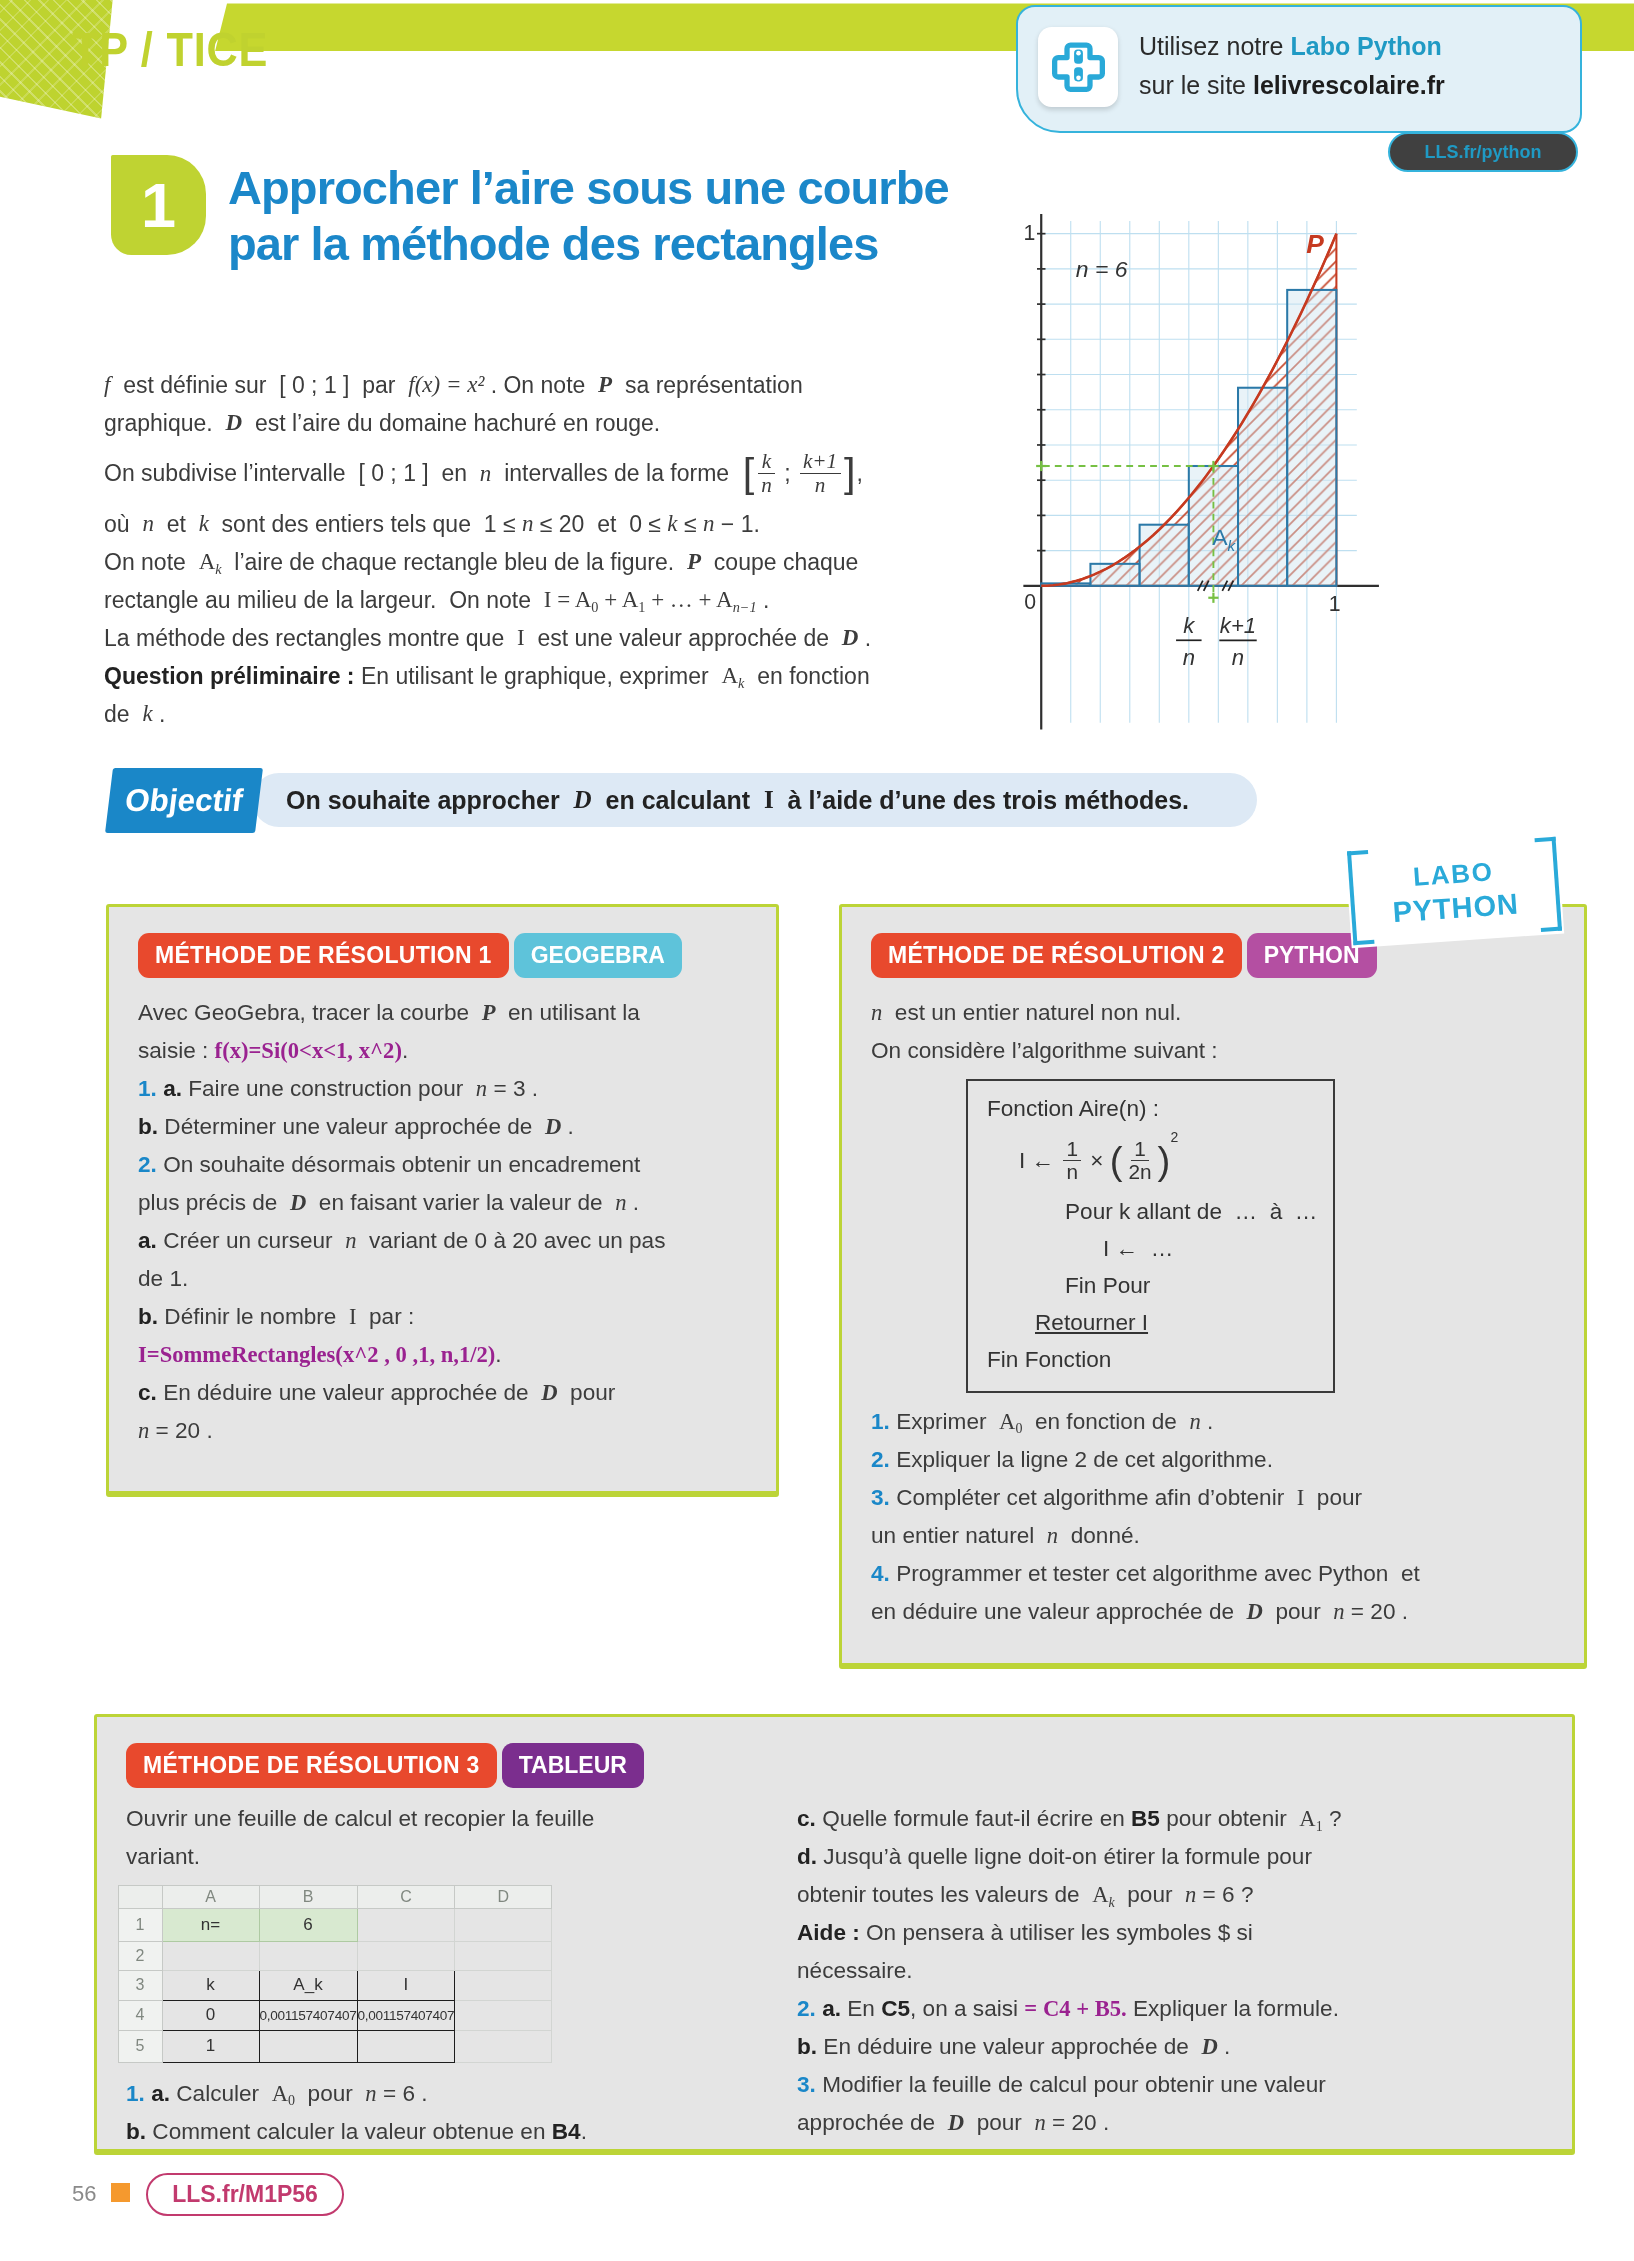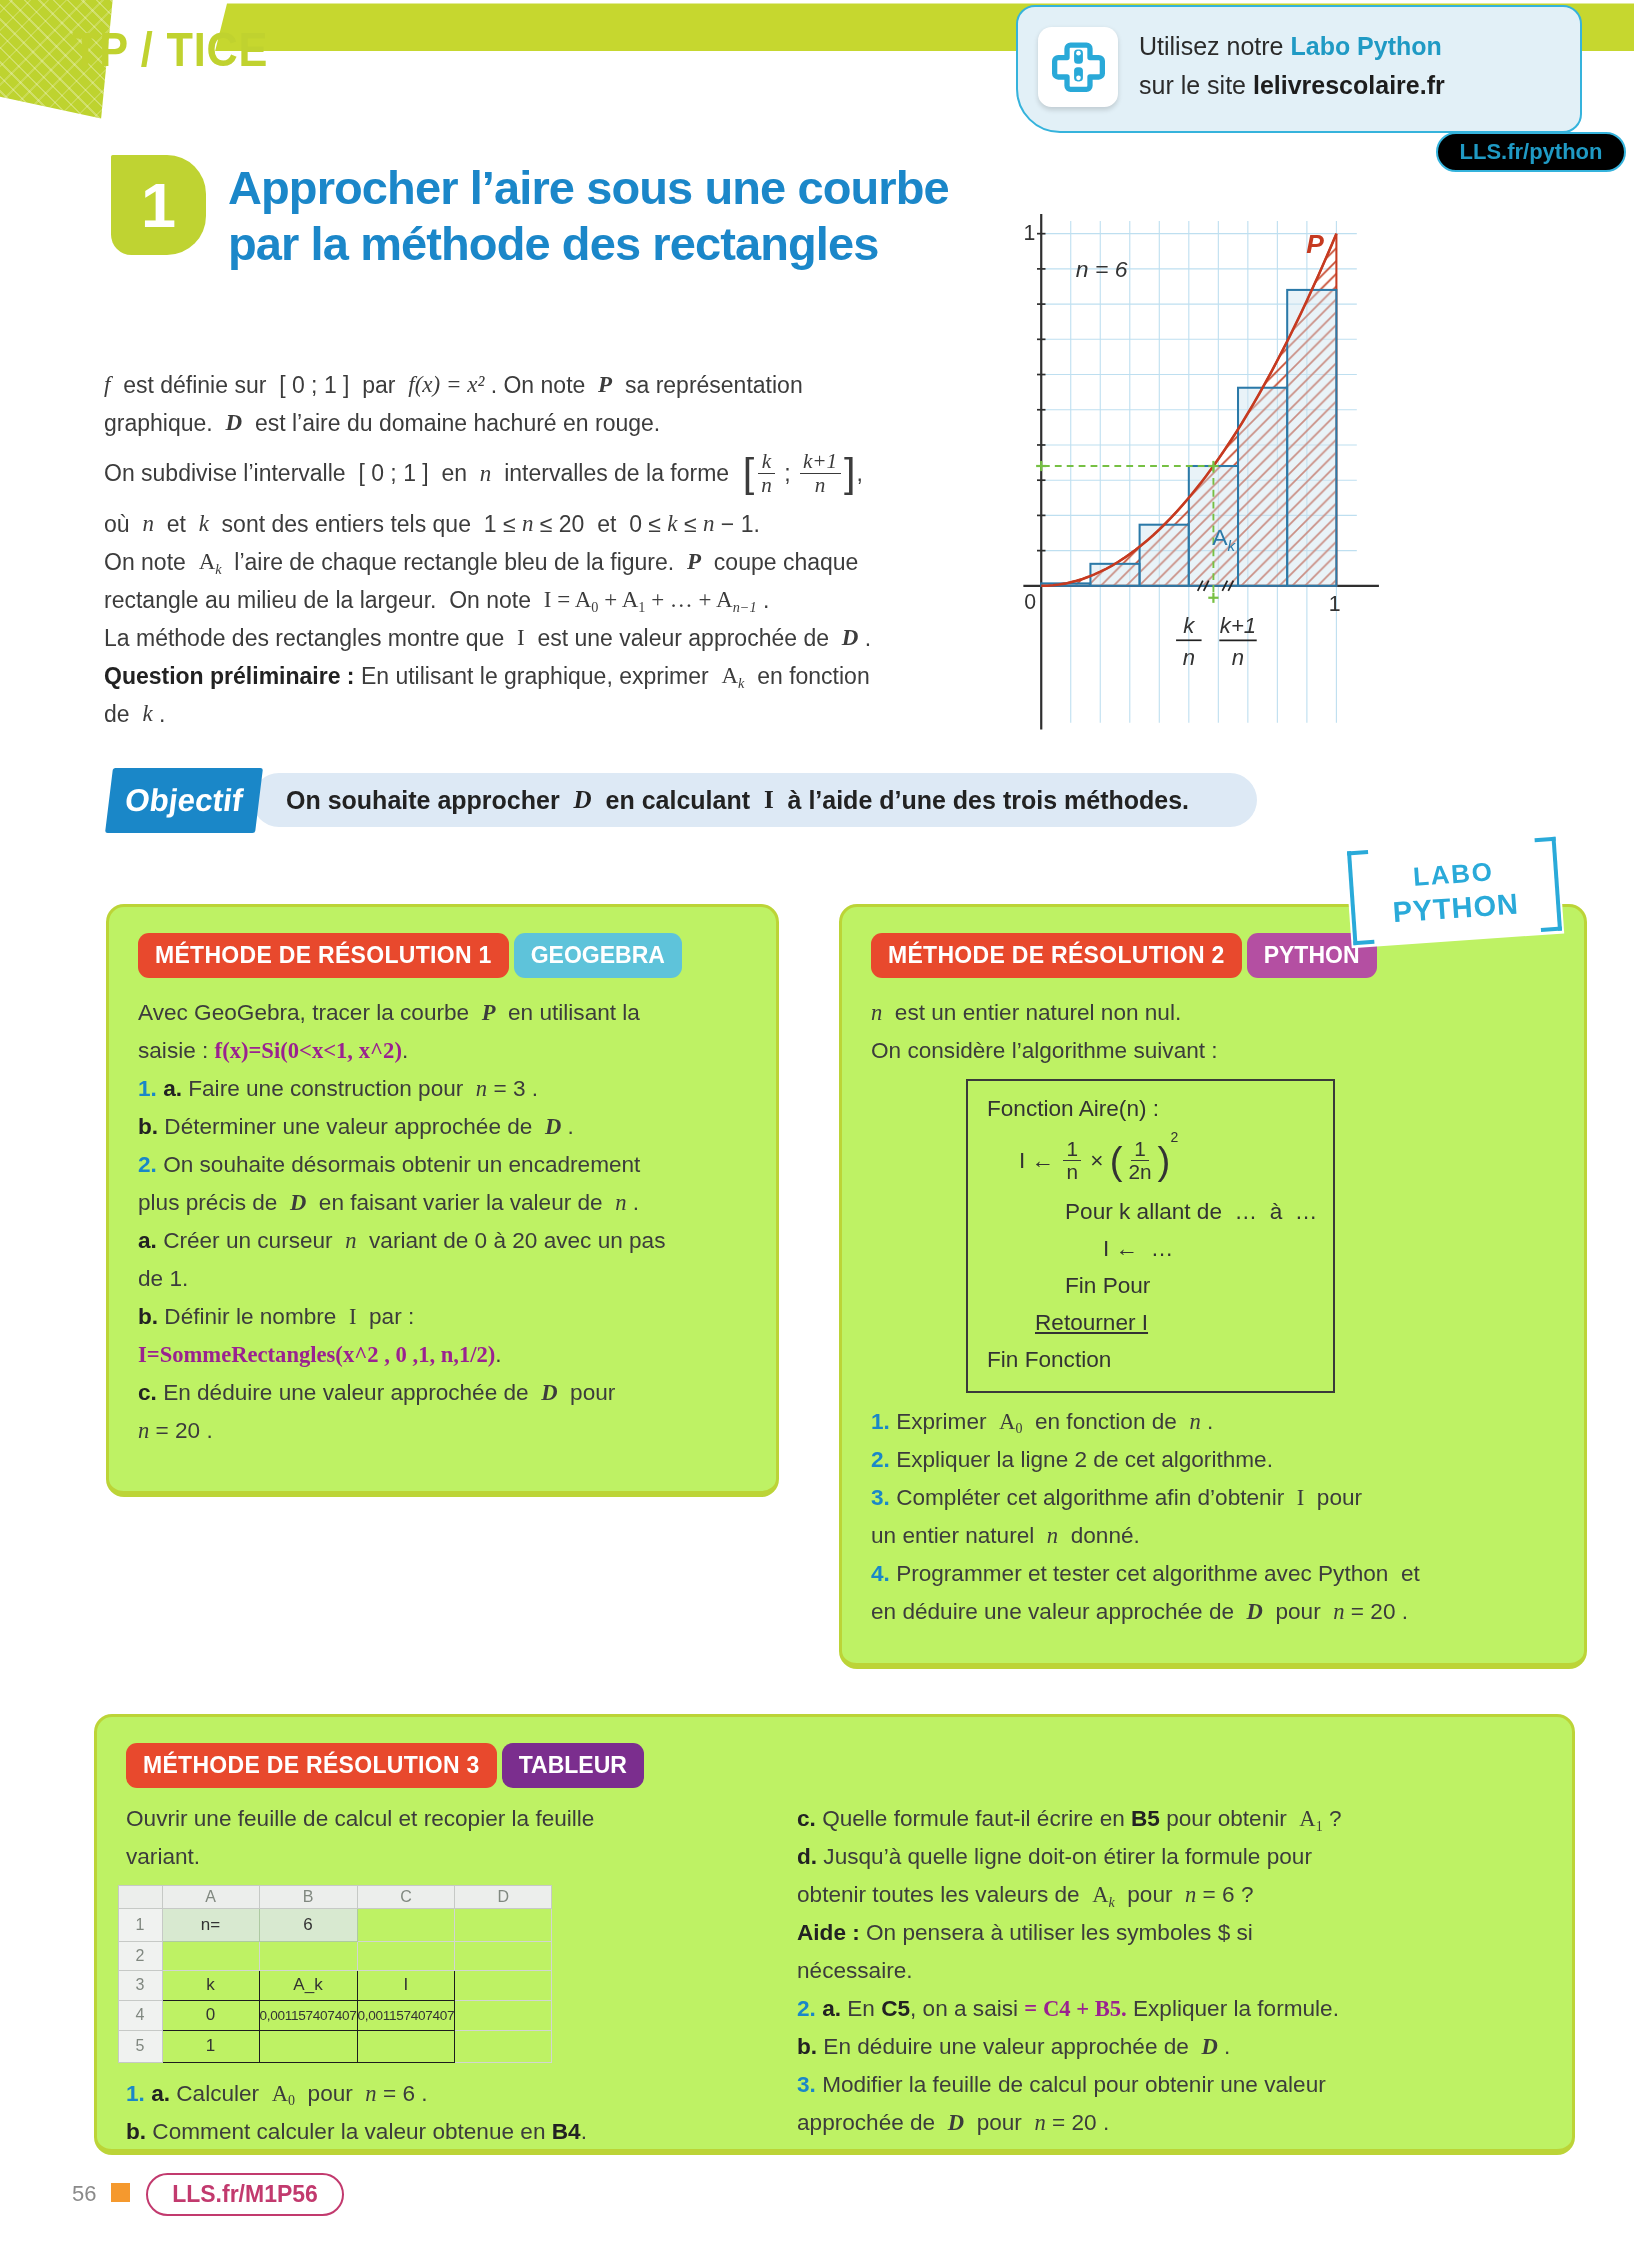--- a/index.html
+++ b/index.html
@@ -18,23 +18,23 @@
     letter-spacing:0.9px;transform:scaleX(.9);transform-origin:left top;}
 
   
   .labo-card{left:1016px;top:5.1px;width:562px;height:124px;background:#e2f0f7;
     border:2.6px solid #35b3dc;border-radius:19px 19px 19px 44px;z-index:5;}
   .labo-icon-tile{left:20.4px;top:20.4px;width:80px;height:80px;background:#fff;border-radius:13.6px;
     box-shadow:0 2.6px 5.1px rgba(0,0,0,.15);display:flex;align-items:center;justify-content:center;}
   .labo-text{left:121px;top:20.4px;width:426px;font-size:25px;line-height:39px;color:#2b2b2b;}
   .labo-hl{color:#1f9ac4;font-weight:bold;}
   .labo-b{font-weight:bold;color:#1d1d1d;}
-  .lls-pill{left:1436px;top:132px;width:186px;height:36px;background:#000000;border:2.6px solid #35b3dc;
+  .lls-pill{left:1388px;top:132px;width:186px;height:36px;background:#404040;border:2.6px solid #35b3dc;
     border-radius:20.4px;display:flex;align-items:center;justify-content:center;
-    font-weight:bold;font-size:22px;color:#1f9ac4;z-index:6;}
+    font-weight:bold;font-size:18px;color:#1f9ac4;z-index:6;}
 
   
   .num-badge{left:111px;top:155px;width:95px;height:100px;background:#bfd332;
     border-radius:1.7px 39px 39px 20.4px;display:flex;align-items:center;justify-content:center;
     color:#fff;font-size:63px;font-weight:bold;}
   .page-title{left:228px;top:160px;font-size:47px;font-weight:bold;color:#1b87c9;
     line-height:56px;letter-spacing:-0.9px;}
 
   
   .tline{white-space:pre;display:flex;align-items:center;height:38px;}
@@ -58,21 +58,21 @@
   .intro .tline:nth-child(3){height:63px;}
 
   
   .obj-pill{left:252px;top:773px;width:971px;height:54px;background:#dde9f5;border-radius:31px;
     display:flex;align-items:center;padding-left:34px;font-size:25px;font-weight:bold;color:#222;}
   .obj-tab{left:109px;top:768px;width:150px;height:65px;background:#1a87c8;transform:skewX(-7deg);
     display:flex;align-items:center;justify-content:center;z-index:2;border-radius:2.6px;}
   .obj-tab span{color:#fff;font-size:31.5px;font-weight:bold;}
 
   
-  .mbox{position:absolute;background:#bef264;border:3.4px solid #bcd437;border-bottom-width:6px;border-radius:18px;}
+  .mbox{position:absolute;background:#e5e5e5;border:3.4px solid #bcd437;border-bottom-width:6px;border-radius:3px;}
   .badges{position:absolute;left:29px;top:25.5px;display:flex;gap:5.1px;}
   .badge-red{background:#e8492d;color:#fff;font-weight:bold;font-size:23px;letter-spacing:0.3px;
     padding:9.4px 17px;border-radius:11px;}
   .badge-tool{color:#fff;font-weight:bold;font-size:23px;padding:9.4px 17px;border-radius:11px;}
   .bg-teal{background:#5ec3da;} .bg-mag{background:#b44fa2;} .bg-pur{background:#7b2e8e;}
   .mcontent{position:absolute;left:29px;font-size:22.6px;color:#3c3c3c;}
 
   .algo{margin:8.5px 0 10.2px 95px;width:346px;border:2.1px solid #3a3a3a;padding:10.2px 0 12px 19px;
     font-size:22.6px;color:#333;}
   .algo .tline{height:37px;}

